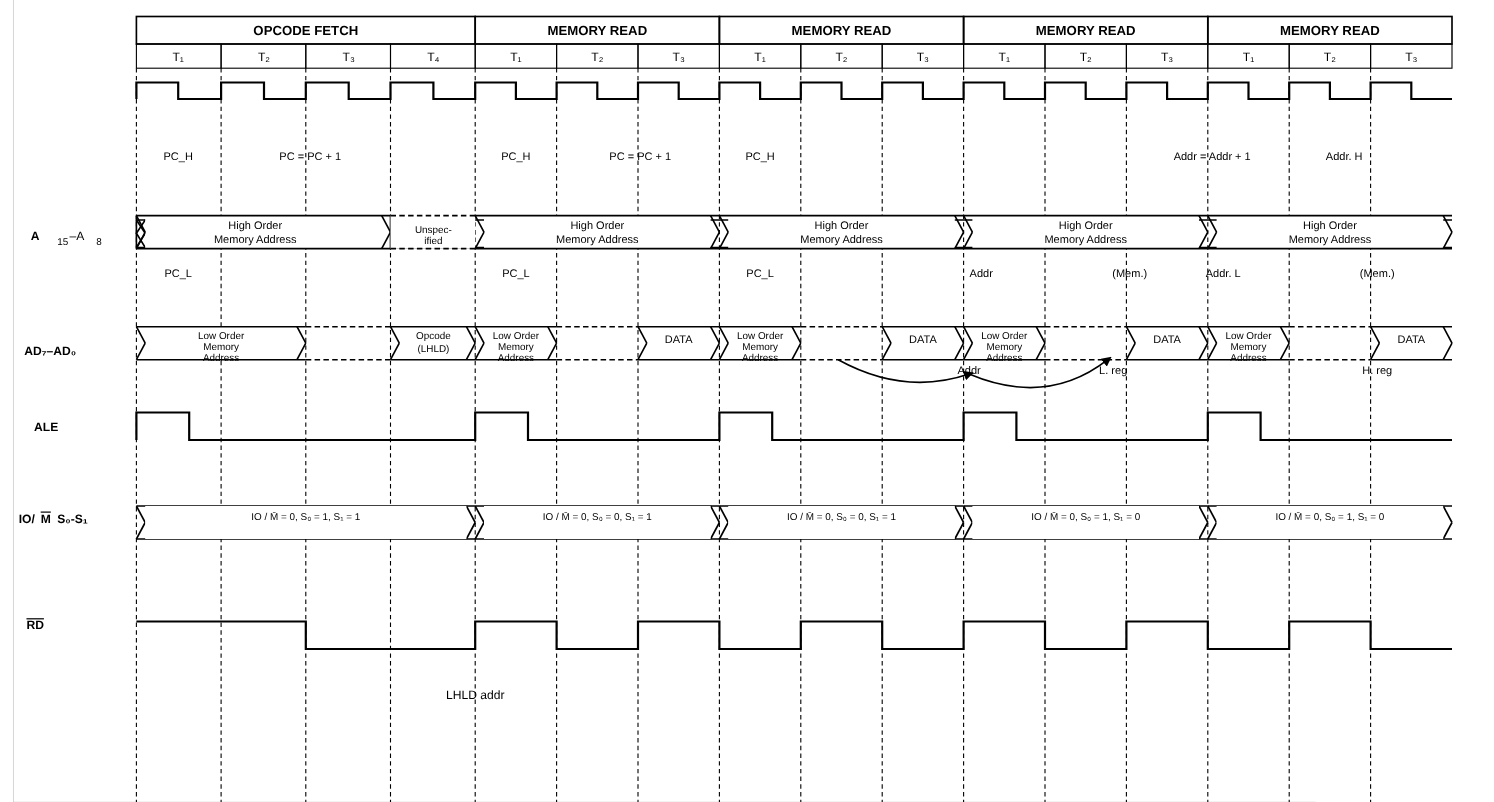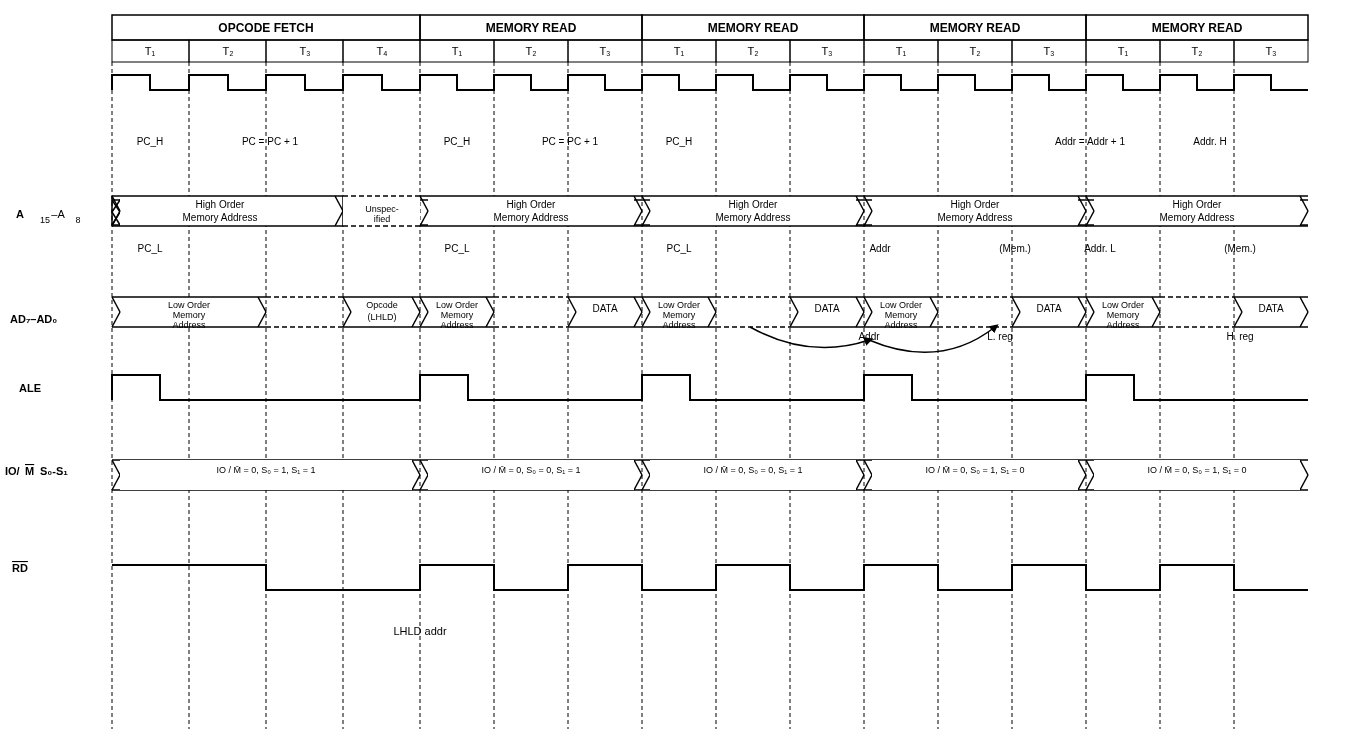--- a/index.html
+++ b/index.html
@@ -10,20 +10,21 @@
       width: 1358px;
       height: 729px;
       overflow: hidden;
     }
     .diagram-container {
       position: relative;
       width: 1184px;
       height: 729px;
       background: #737373;
       padding: 10px;
+      margin-left: 12px;
     }
     svg {
       position: absolute;
       top: 0;
       left: 0;
       width: 1358px;
       height: 729px;
     }
   </style>
 </head>

